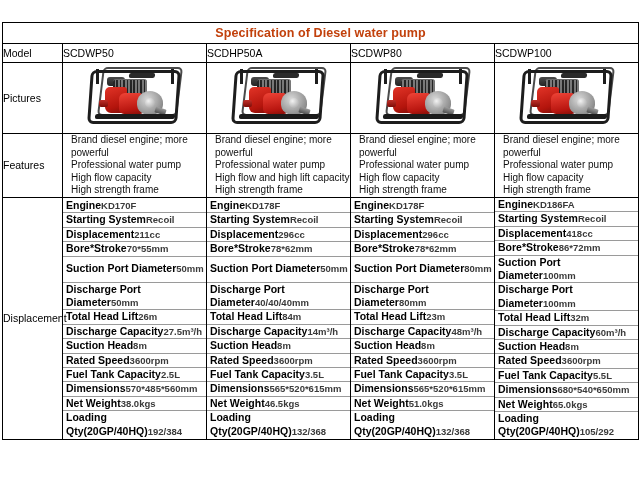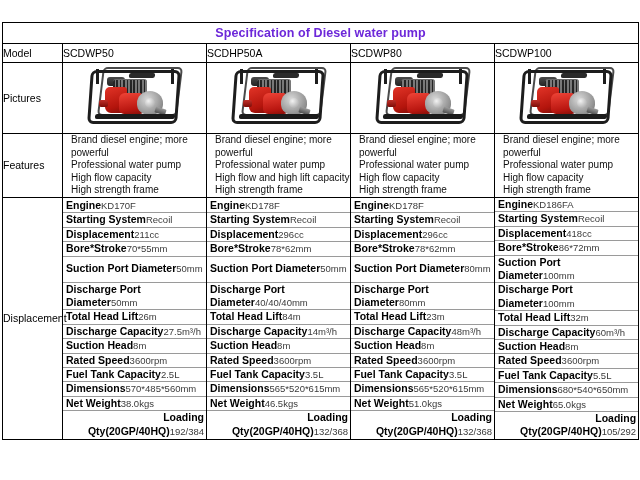--- a/index.html
+++ b/index.html
@@ -28,21 +28,21 @@
   }
   table.spec td {
     border: 1px solid #000;
     vertical-align: middle;
     padding: 0;
   }
   .title-cell {
     text-align: center;
     font-weight: bold;
     font-size: 12.5px;
-    color: #6d28d9;
+    color: #c2410c;
     height: 20px;
     line-height: 20px;
     letter-spacing: 0.1px;
     border-radius: 8px;
   }
   .rowlabel {
     font-weight: normal;
     font-size: 10.5px;
     padding-left: 3px;
     color: #000;
@@ -79,29 +79,29 @@
     border: 0;
     border-bottom: 1px solid #9a9a9a;
     padding: 0px 2px 0px 3px;
     font-size: 10px;
     line-height: 12.4px;
     color: #2b2b2b;
     height: 12.6px;
     white-space: nowrap;
     overflow: hidden;
   }
-  table.inner tr:last-child td { border-bottom: 0; text-align: right; }
+  table.inner tr:last-child td { border-bottom: 0; }
   table.inner td.tall { height: 25px; }
   .k {
     font-weight: bold;
     font-size: 10.5px;
     color: #000;
   }
   .v {
-    font-weight: normal;
+    font-weight: bold;
     font-size: 9.5px;
     color: #3a3a3a;
   }
   .wrapcell { white-space: normal; }
 
   
   .pump {
     position: relative;
     width: 104px;
     height: 62px;

